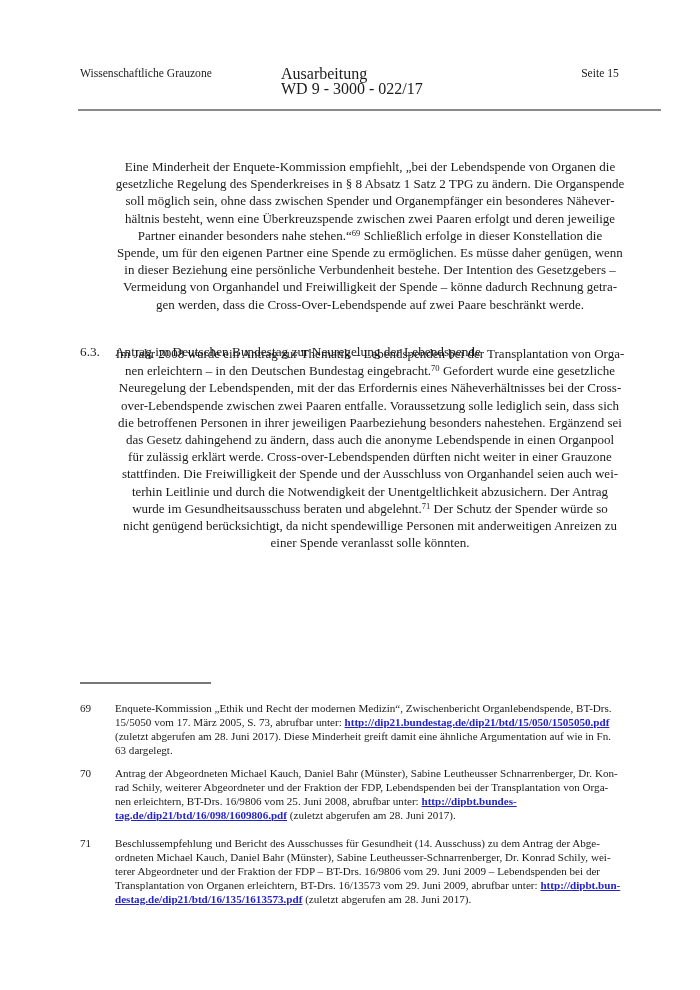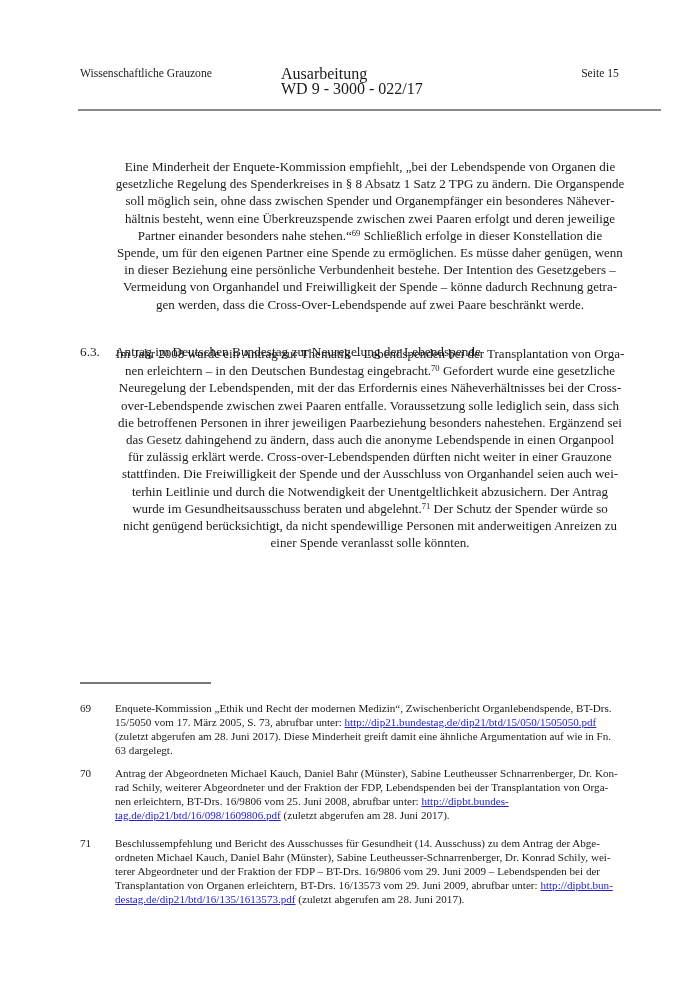--- a/index.html
+++ b/index.html
@@ -39,21 +39,21 @@
   
   .fn-rule { position: absolute; left: 80px; top: 682px; width: 131px; height: 2px; background: #777777; }
   .footnotes { position: absolute; left: 80px; top: 0; width: 572px; height: 990px; font-size: 11.1px; line-height: 14px; }
   .footnote { position: absolute; left: 0; width: 100%; display: flex; }
   .footnote:nth-child(1) { top: 701px; }
   .footnote:nth-child(2) { top: 766px; }
   .footnote:nth-child(3) { top: 836px; }
   .fn-num  { flex: 0 0 35px; }
   .fn-text { flex: 1; white-space: pre-line; }
 
-  a.doc-link { color: var(--link, #2424cc); text-decoration: underline; cursor: pointer; }
+  a.doc-link { color: var(--link, #2424cc); text-decoration: underline; cursor: pointer; font-weight: bold; }
 </style>
 </head>
 <body>
 
 <div class="page" style="--txt: #1a1a1a; --link: #2424cc; --rule: #8a8a8a; --bg: #ffffff;">
 
   <div>
     <span class="h-left">Wissenschaftliche Grauzone</span>
     <div class="h-center">
       <div>Ausarbeitung</div>

